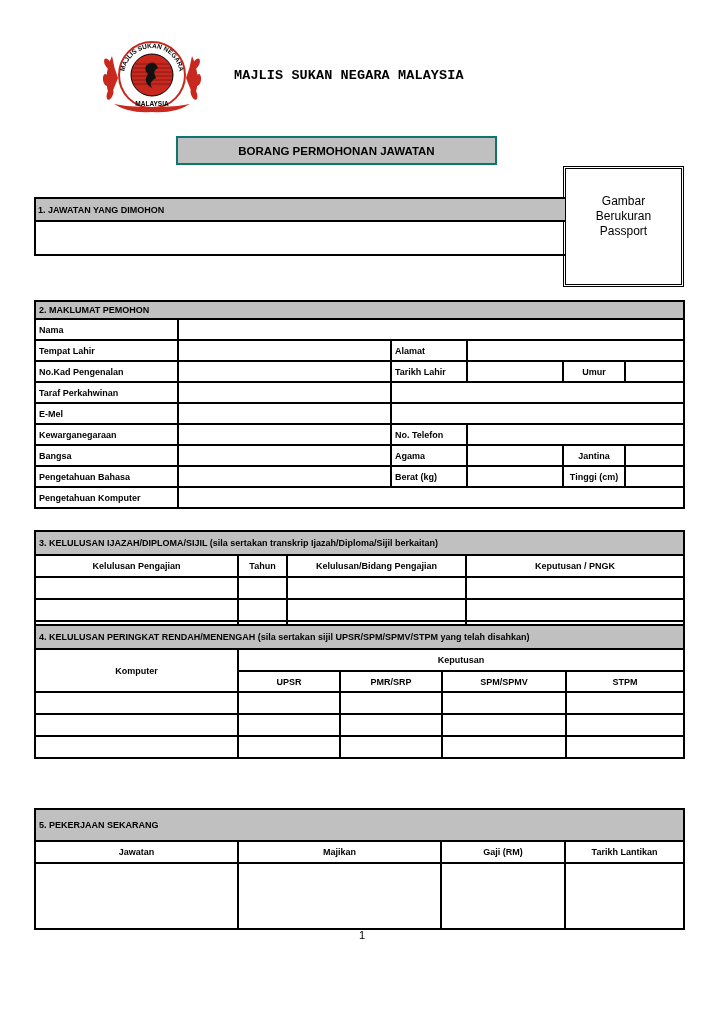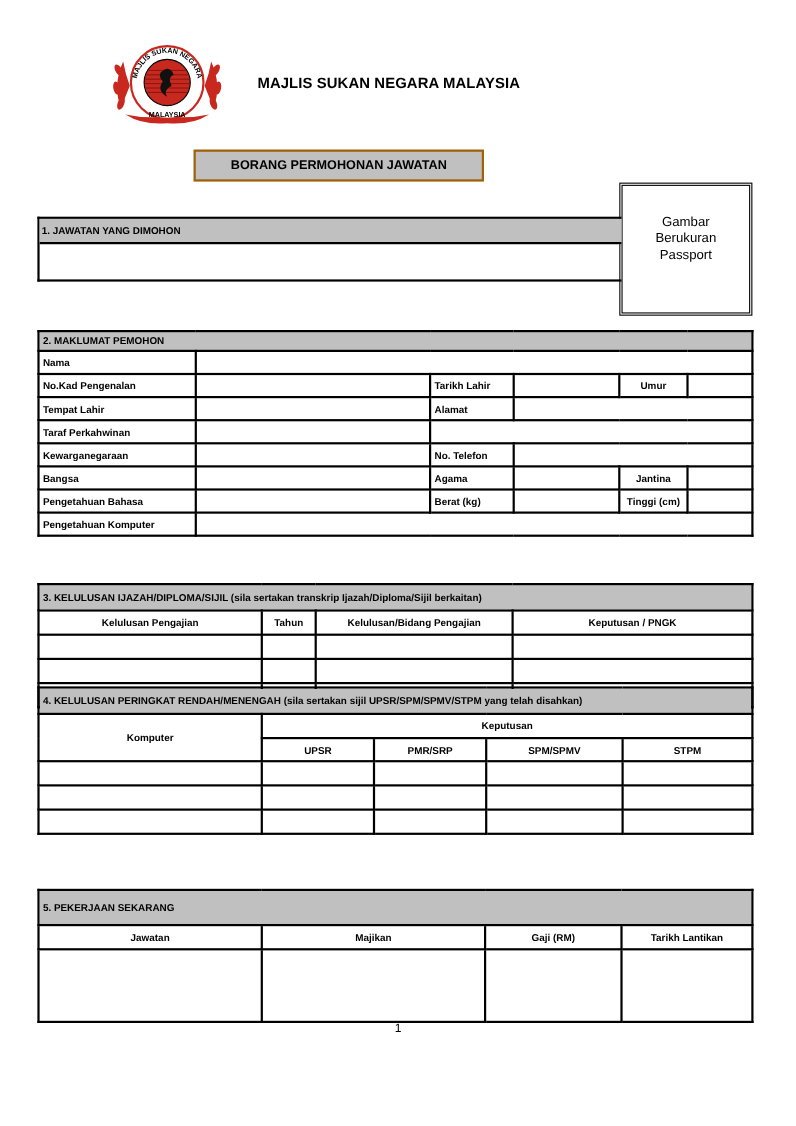--- a/index.html
+++ b/index.html
@@ -1,20 +1,20 @@
 <!DOCTYPE html>
 <html><head>
 <meta charset="utf-8">
 <style>
   html,body{margin:0;padding:0;background:#fff;}
   body{width:724px;height:1024px;position:relative;font-family:"Liberation Sans",sans-serif;color:#000;overflow:hidden;}
   .abs{position:absolute;}
   .logo{left:100px;top:38px;width:104px;height:78px;}
-  .org-title{left:234px;top:68px;font-size:13.5px;font-weight:bold;letter-spacing:0.1px;}
-  .form-title{left:176px;top:136px;width:264px;height:29px;background:#c0c0c0;border:2px solid #a16207;box-sizing:border-box;
+  .org-title{left:234px;top:68px;font-size:13.5px;font-weight:bold;letter-spacing:0.1px;font-family:Liberation Mono, monospace;}
+  .form-title{left:176px;top:136px;width:321px;height:29px;background:#c0c0c0;border:2px solid #0f766e;box-sizing:border-box;
     display:flex;align-items:center;justify-content:center;font-size:11.5px;font-weight:bold;}
   .photo{left:563px;top:166px;width:121px;height:121px;border:3px double #000;box-sizing:border-box;
     display:flex;flex-direction:column;align-items:center;justify-content:center;font-size:12px;line-height:15px;padding-bottom:20px;}
   .sec1{left:34px;top:197px;width:531px;height:59px;border:2px solid #000;border-right:none;box-sizing:border-box;}
   .sec1 .hd{height:23px;background:#c0c0c0;border-bottom:2px solid #000;box-sizing:border-box;font-size:9px;font-weight:bold;display:flex;align-items:center;padding-left:2px;}
   table.grid{position:absolute;border-collapse:collapse;table-layout:fixed;left:34px;width:649px;}
   table.grid td{border:2px solid #000;font-size:9px;font-weight:bold;padding:0 0 0 3px;box-sizing:border-box;overflow:hidden;white-space:nowrap;}
   table.grid td.hd{background:#c0c0c0;}
   table.grid td.c{text-align:center;padding:0;}
   .pageno{left:0;width:724px;top:929px;text-align:center;font-size:11px;}
@@ -80,35 +80,40 @@
     </colgroup>
   <tbody>
       <tr style="height:18px">
         <td class="hd" colspan="6">2.    MAKLUMAT PEMOHON</td>
       </tr>
   <tr style="height:21px">
     <td>Nama</td>
     <td colspan="5"></td>
   </tr>
   <tr style="height:21px">
-    <td>No.Kad Pengenalan</td>
-    <td></td>
-    <td>Tarikh Lahir</td>
-    <td></td>
-    <td class="c">Umur</td>
-    <td></td>
-  </tr>
-  <tr style="height:21px">
     <td>Tempat Lahir</td>
     <td></td>
     <td>Alamat</td>
     <td colspan="3"></td>
   </tr>
   <tr style="height:21px">
+    <td>No.Kad Pengenalan</td>
+    <td></td>
+    <td>Tarikh Lahir</td>
+    <td></td>
+    <td class="c">Umur</td>
+    <td></td>
+  </tr>
+  <tr style="height:21px">
     <td>Taraf Perkahwinan</td>
+    <td></td>
+    <td colspan="4"></td>
+  </tr>
+  <tr style="height:21px">
+    <td>E-Mel</td>
     <td></td>
     <td colspan="4"></td>
   </tr>
   <tr style="height:21px">
     <td>Kewarganegaraan</td>
     <td></td>
     <td>No. Telefon</td>
     <td colspan="3"></td>
   </tr>
   <tr style="height:21px">

